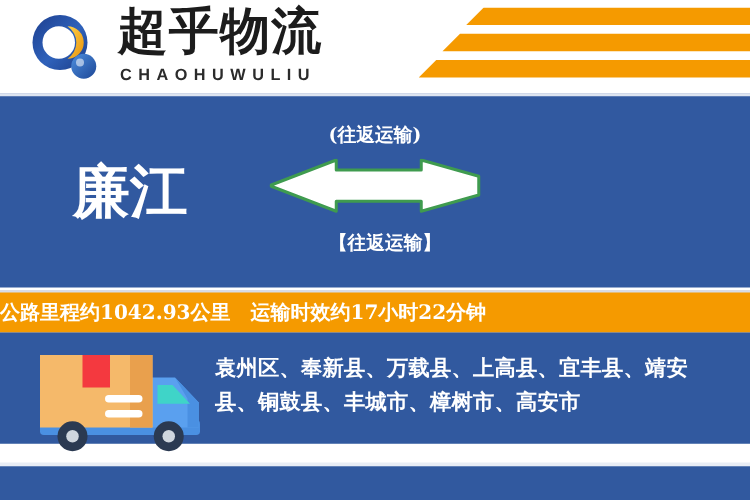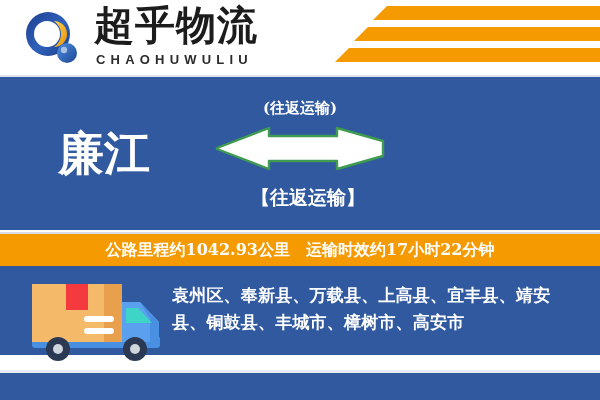--- a/index.html
+++ b/index.html
@@ -89,42 +89,41 @@
     font-size: 15px;
     color: #ffffff;
     white-space: nowrap;
   }
   .note-bottom {
     position: absolute;
     left: 0; right: 0; top: 108px;
     text-align: center;
     font-family: "DejaVu Serif", "Liberation Serif", serif;
     font-weight: bold;
-    font-size: 19px;
+    font-size: 15px;
     color: #ffffff;
     white-space: nowrap;
     margin-left: 16px;
   }
   .arrow-wrap {
     position: absolute;
     left: 215px; top: 50px;
     width: 170px; height: 52px;
   }
 
   
   .info-bar {
     position: absolute;
     left: 0; top: 232px;
     width: 600px; height: 32px;
     background: #f59a00;
     border-top: 2px solid #d8dce6;
     border-bottom: 2px solid #d8dce6;
     display: flex;
     align-items: center;
-    justify-content: center;
   }
   .info-bar-text {
     font-family: "DejaVu Serif", "Liberation Serif", serif;
     font-weight: bold;
     font-size: 16px;
     color: #ffffff;
     white-space: nowrap;
   }
 
   

